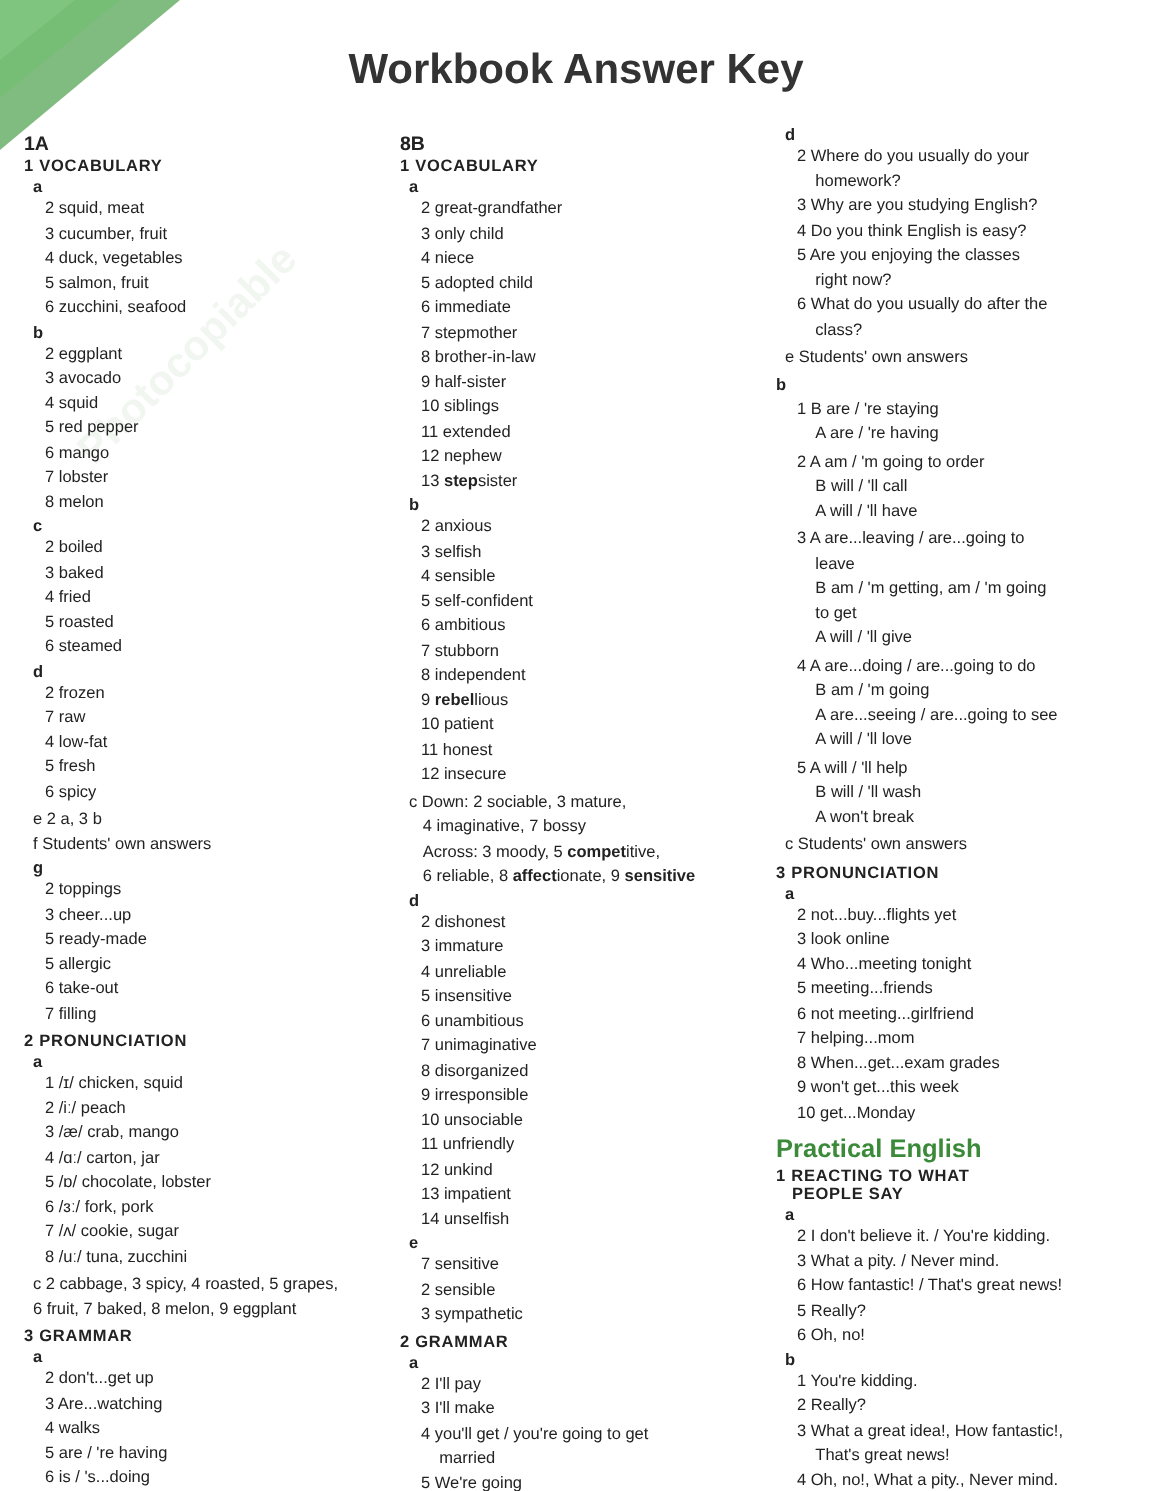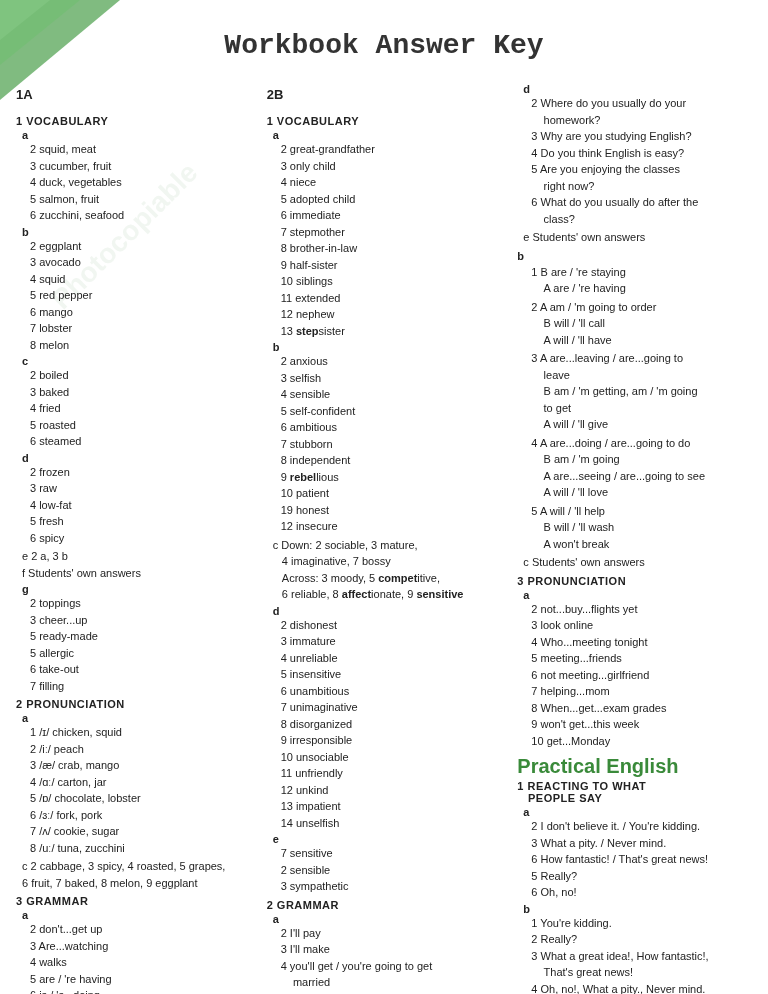--- a/index.html
+++ b/index.html
@@ -43,21 +43,20 @@
     }
 
     .page-title {
       text-align: center;
       font-size: 28px;
       font-weight: bold;
       color: #333;
       padding: 30px 0 20px 0;
       position: relative;
       z-index: 2;
-      font-family: Liberation Mono, monospace;
     }
 
     .content {
       display: flex;
       flex-direction: row;
       padding: 0 10px 20px 10px;
       position: relative;
       z-index: 2;
       gap: 4px;
     }
@@ -65,21 +64,21 @@
     .col {
       flex: 1;
       padding: 0 6px;
     }
 
     .section-header {
       font-size: 13px;
       font-weight: bold;
       color: #222;
       margin-top: 6px;
-      margin-bottom: 13px;
+      margin-bottom: 2px;
     }
 
     .subsection {
       font-size: 11px;
       font-weight: bold;
       color: #222;
       margin-top: 4px;
     }
 
     .indent1 { margin-left: 6px; }
@@ -92,21 +91,21 @@
       font-weight: bold;
       color: #222;
       text-transform: uppercase;
       letter-spacing: 0.5px;
       text-align: center;
     }
 
     .green-label {
       color: #3a8a3a;
       font-weight: bold;
-      font-size: 20px;
+      font-size: 17px;
     }
 
     .entry { line-height: 1.5; font-size: 11px; }
 
     .mt2 { margin-top: 2px; }
     .mt4 { margin-top: 4px; }
     .mt6 { margin-top: 6px; }
   </style>
 </head>
 <body>
@@ -165,21 +164,21 @@
       <div class="entry">4  fried</div>
       <div class="entry">5  roasted</div>
       <div class="entry">6  steamed</div>
     </div>
 
     <div class="indent1 mt2">
       <span class="bold">d</span>
     </div>
     <div class="indent2">
       <div class="entry">2  frozen</div>
-      <div class="entry">3  raw</div>
+      <div class="entry">7  raw</div>
       <div class="entry">4  low-fat</div>
       <div class="entry">5  fresh</div>
       <div class="entry">6  spicy</div>
     </div>
 
     <div class="indent1 mt2 entry">e  2 a, 3 b</div>
     <div class="indent1 entry">f  Students' own answers</div>
 
     <div class="indent1 mt2">
       <span class="bold">g</span>
@@ -226,21 +225,21 @@
       <div class="entry">4  walks</div>
       <div class="entry">5  are / 're having</div>
       <div class="entry">6  is / 's...doing</div>
       <div class="entry">7  does...give</div>
 
     </div>
 
   </div>
 
   <div class="col">
-    <div class="section-header">2B</div>
+    <div class="section-header">8B</div>
 
     <div class="subsection mt2">
       <span class="vocab-label">1  VOCABULARY</span>
     </div>
 
     <div class="indent1 mt2">
       <span class="bold">a</span>
     </div>
     <div class="indent2">
       <div class="entry">2  great-grandfather</div>
@@ -263,21 +262,21 @@
     <div class="indent2">
       <div class="entry">2  anxious</div>
       <div class="entry">3  selfish</div>
       <div class="entry">4  sensible</div>
       <div class="entry">5  self-confident</div>
       <div class="entry">6  ambitious</div>
       <div class="entry">7  stubborn</div>
       <div class="entry">8  independent</div>
       <div class="entry">9  <span style="font-weight:bold">rebel</span>lious</div>
       <div class="entry">10 patient</div>
-      <div class="entry">19 honest</div>
+      <div class="entry">11 honest</div>
       <div class="entry">12 insecure</div>
     </div>
 
     <div class="indent1 mt2 entry">
       c  Down: 2 sociable, 3 mature,<br>
       &nbsp;&nbsp;&nbsp;4 imaginative, 7 bossy<br>
       &nbsp;&nbsp;&nbsp;Across: 3 moody, 5 <span style="font-weight:bold">compet</span>itive,<br>
       &nbsp;&nbsp;&nbsp;6 reliable, 8 <span style="font-weight:bold">affect</span>ionate, 9 <span style="font-weight:bold">sensitive</span>
     </div>
 

